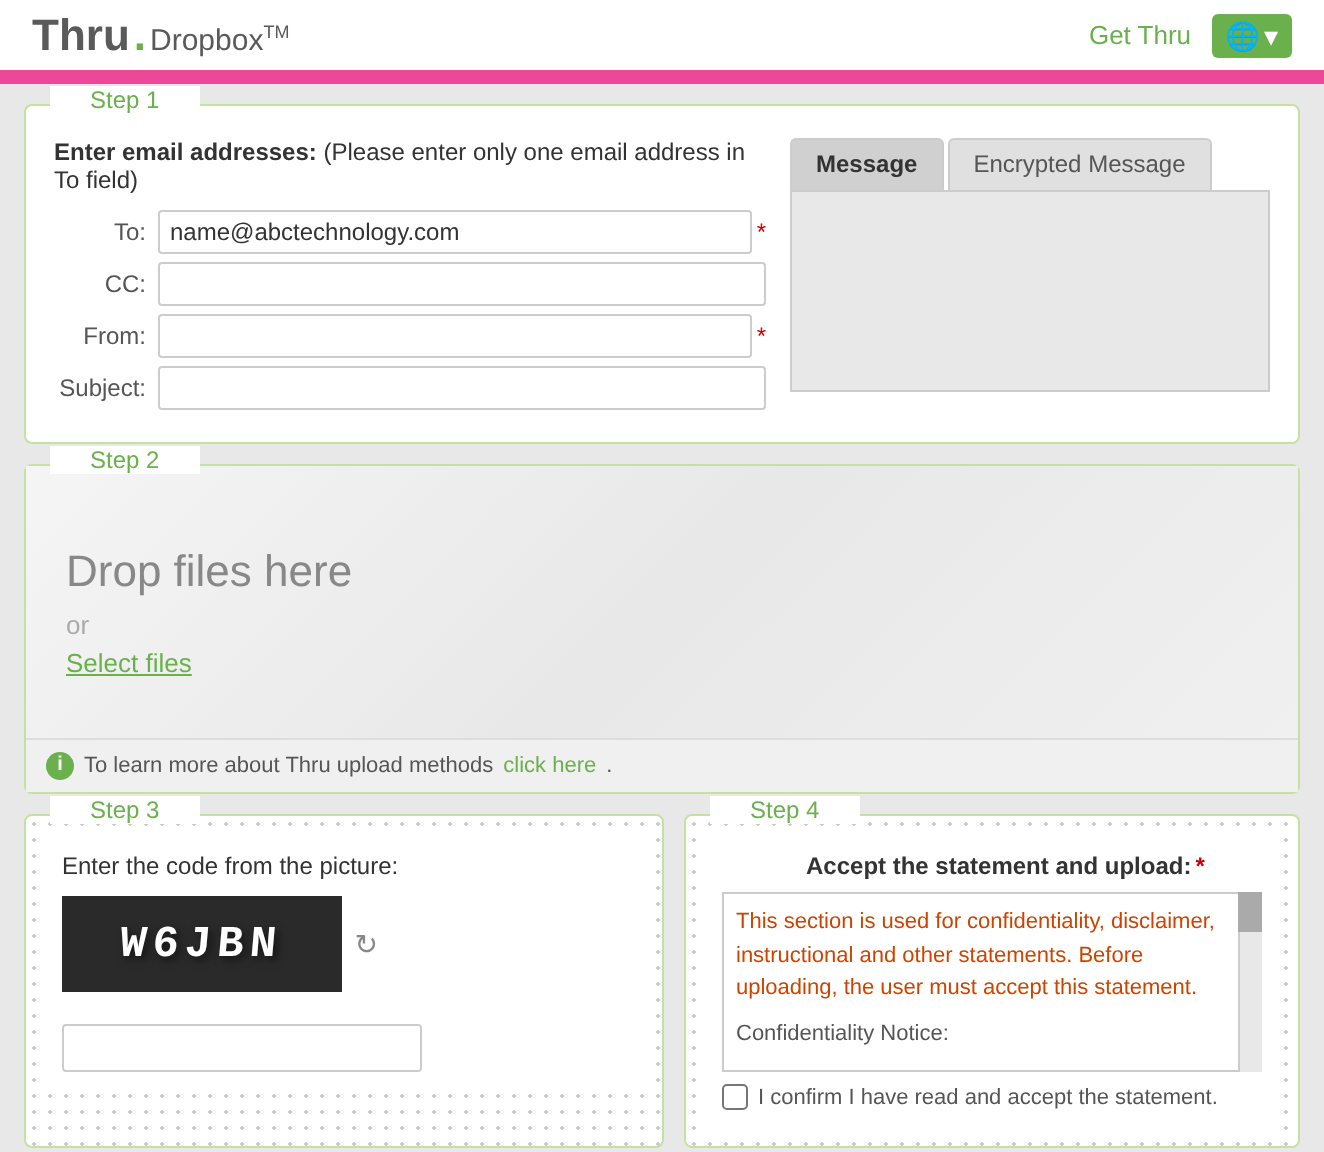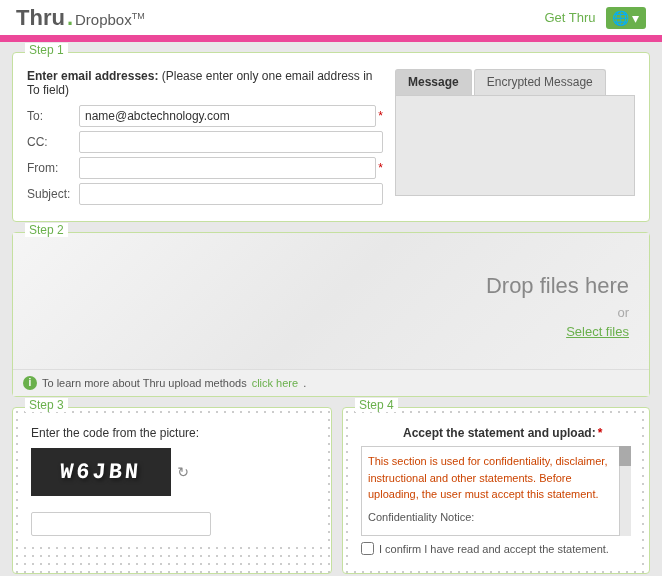--- a/index.html
+++ b/index.html
@@ -81,21 +81,21 @@
       margin-bottom: 10px;
       position: relative;
     }
     .step-label {
       position: absolute;
       top: -10px;
       left: 12px;
       background: #fff;
       color: #6ab04c;
       font-size: 12px;
-      padding: 0 4px;
+      padding: 0 20px;
       font-weight: normal;
     }
     .step-content {
       padding: 16px 14px 12px;
       border-radius: 22px;
     }
 
     
     .step1-inner {
       display: flex;
@@ -114,20 +114,21 @@
     }
     .form-row {
       display: flex;
       align-items: center;
       margin-bottom: 4px;
     }
     .form-label {
       width: 52px;
       font-size: 12px;
       color: #555;
+      text-align: right;
       padding-right: 6px;
     }
     .form-input-wrap {
       flex: 1;
       display: flex;
       align-items: center;
     }
     .form-input {
       width: 100%;
       border: 1px solid #ccc;
@@ -174,21 +175,21 @@
       width: 100%;
       resize: none;
       padding: 4px;
       font-size: 12px;
     }
 
     
     .drop-zone {
       background: linear-gradient(135deg, #f5f5f5 0%, #e8e8e8 50%, #f0f0f0 100%);
       border: none;
-      text-align: right;
+      text-align: left;
       padding: 40px 20px 30px;
       min-height: 130px;
     }
     .drop-text {
       font-size: 22px;
       color: #888;
       font-weight: normal;
       margin-bottom: 6px;
     }
     .drop-or {

